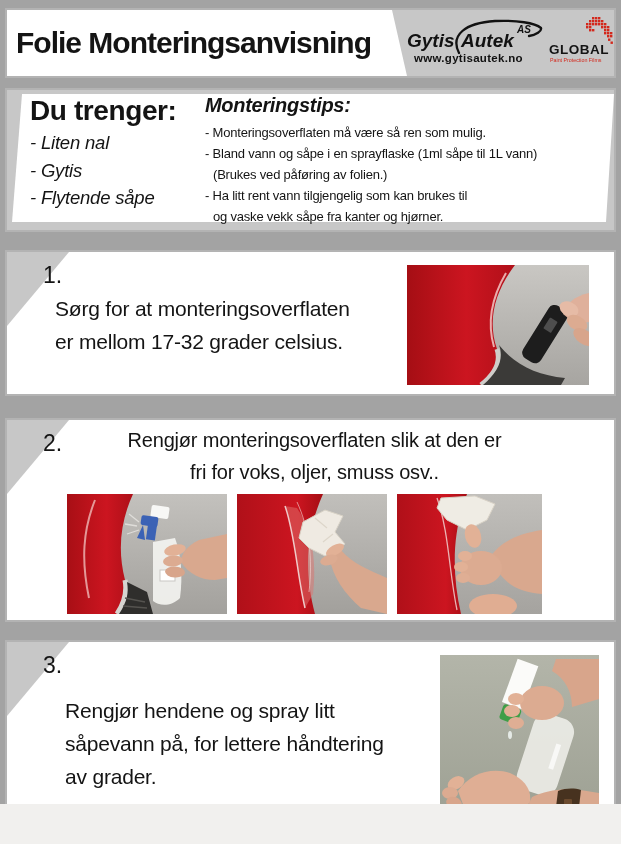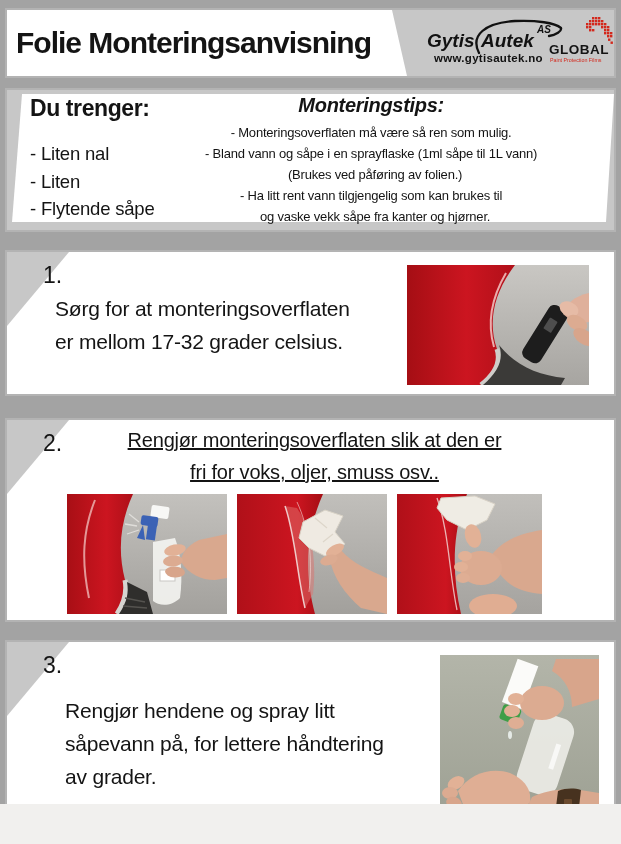--- a/index.html
+++ b/index.html
@@ -6,50 +6,50 @@
   .page{position:relative;width:621px;height:804px;background:#a3a3a3;
         font-family:"Liberation Sans",sans-serif;color:#141414;overflow:hidden;}
   .box{position:absolute;left:5px;width:607px;background:#fff;border:2px solid #b3b3b3;}
 
   
   .header-box{top:8px;height:66px;}
   .gray-slab{position:absolute;right:0;top:0;bottom:0;width:230px;background:#c7c7c7;
              clip-path:polygon(8px 0,100% 0,100% 100%,23px 100%);}
   .title{position:absolute;left:9px;top:50%;transform:translateY(-50%);margin:0;
          font-size:30px;font-weight:700;letter-spacing:-1px;white-space:nowrap;}
-  .gytis-logo{position:absolute;left:398px;top:7px;width:140px;height:50px;margin-left:20px;}
+  .gytis-logo{position:absolute;left:398px;top:7px;width:140px;height:50px;}
   .global-logo{position:absolute;left:541px;top:4px;width:70px;height:56px;}
   .g1{font:italic 700 19px "Liberation Sans",sans-serif;fill:#111;}
   .g2{font:italic 700 10px "Liberation Sans",sans-serif;fill:#111;}
   .g3{font:700 11.5px "Liberation Sans",sans-serif;fill:#111;letter-spacing:.3px;}
   .gl1{font:700 13.5px "Liberation Sans",sans-serif;fill:#141414;letter-spacing:.5px;}
   .gl2{font:400 5.3px "Liberation Sans",sans-serif;fill:#d3281c;}
 
   
   .info-box{top:88px;height:140px;background:#c7c7c7;}
   .white-slab{position:absolute;left:0;top:4px;width:607px;height:128px;background:#fff;
               clip-path:polygon(15px 0,607px 0,599px 128px,5px 128px);}
   .need-col{position:absolute;left:23px;top:5px;z-index:2;}
-  .need-col h2{margin:0 0 18px 0;font-size:23px;letter-spacing:-0.4px;}
-  .need-item{font-size:18.5px;line-height:27.5px;letter-spacing:-0.2px;}
-  .tips-col{position:absolute;left:198px;top:4px;z-index:2;text-align:center;}
+  .need-col h2{margin:0 0 2px 0;font-size:28px;letter-spacing:-0.4px;}
+  .need-item{font-size:18.5px;line-height:27.5px;letter-spacing:-0.2px;font-style:italic;}
+  .tips-col{position:absolute;left:198px;top:4px;z-index:2;}
   .tips-col h2{margin:0 0 5px 0;font-size:20px;font-style:italic;letter-spacing:-0.3px;}
   .tip{font-size:13px;line-height:21px;letter-spacing:-0.2px;white-space:nowrap;}
   .tip-indent{padding-left:8px;}
 
   
   .step1{top:250px;height:142px;}
   .step2{top:418px;height:200px;}
   .step3{top:640px;height:189px;}
   .corner{position:absolute;left:0;top:0;width:62px;height:74px;background:#c7c7c7;
           clip-path:polygon(0 0,62px 0,0 74px);}
   .step-num{position:absolute;left:36px;top:10px;font-size:23px;z-index:2;}
   .step1-text{position:absolute;left:48px;top:40px;font-size:21px;line-height:33px;letter-spacing:-0.2px;}
   .step2-text{position:absolute;left:75px;top:4px;width:465px;text-align:center;
-              font-size:20px;line-height:32px;letter-spacing:-0.2px;text-decoration:underline;}
+              font-size:20px;line-height:32px;letter-spacing:-0.2px;}
   .step3-text{position:absolute;left:58px;top:52px;font-size:21px;line-height:33px;letter-spacing:-0.2px;}
   .photo{position:absolute;}
   .photo1{left:400px;top:13px;width:182px;height:120px;}
   .photo2a{left:60px;top:74px;width:160px;height:120px;}
   .photo2b{left:230px;top:74px;width:150px;height:120px;}
   .photo2c{left:390px;top:74px;width:145px;height:120px;}
   .photo3{left:433px;top:13px;width:159px;height:167px;}
   .photo svg,.gytis-logo svg,.global-logo svg{display:block;width:100%;height:100%;}
 </style>
 </head>
@@ -111,21 +111,21 @@
       </svg>
     </div>
   </section>
 
   <section class="box info-box">
     <div class="white-slab"></div>
 
     <div class="need-col">
       <h2>Du trenger:</h2>
       <div class="need-item">- Liten nal</div>
-      <div class="need-item">- Liten</div>
+      <div class="need-item">- Gytis</div>
       <div class="need-item">- Flytende såpe</div>
     </div>
 
     <div class="tips-col">
       <h2>Monteringstips:</h2>
       <div class="tip">- Monteringsoverflaten må være så ren som mulig.</div>
       <div class="tip">- Bland vann og såpe i en sprayflaske (1ml såpe til 1L vann)</div>
       <div class="tip tip-indent">(Brukes ved påføring av folien.)</div>
       <div class="tip">- Ha litt rent vann tilgjengelig som kan brukes til</div>
       <div class="tip tip-indent">og vaske vekk såpe fra kanter og hjørner.</div>

